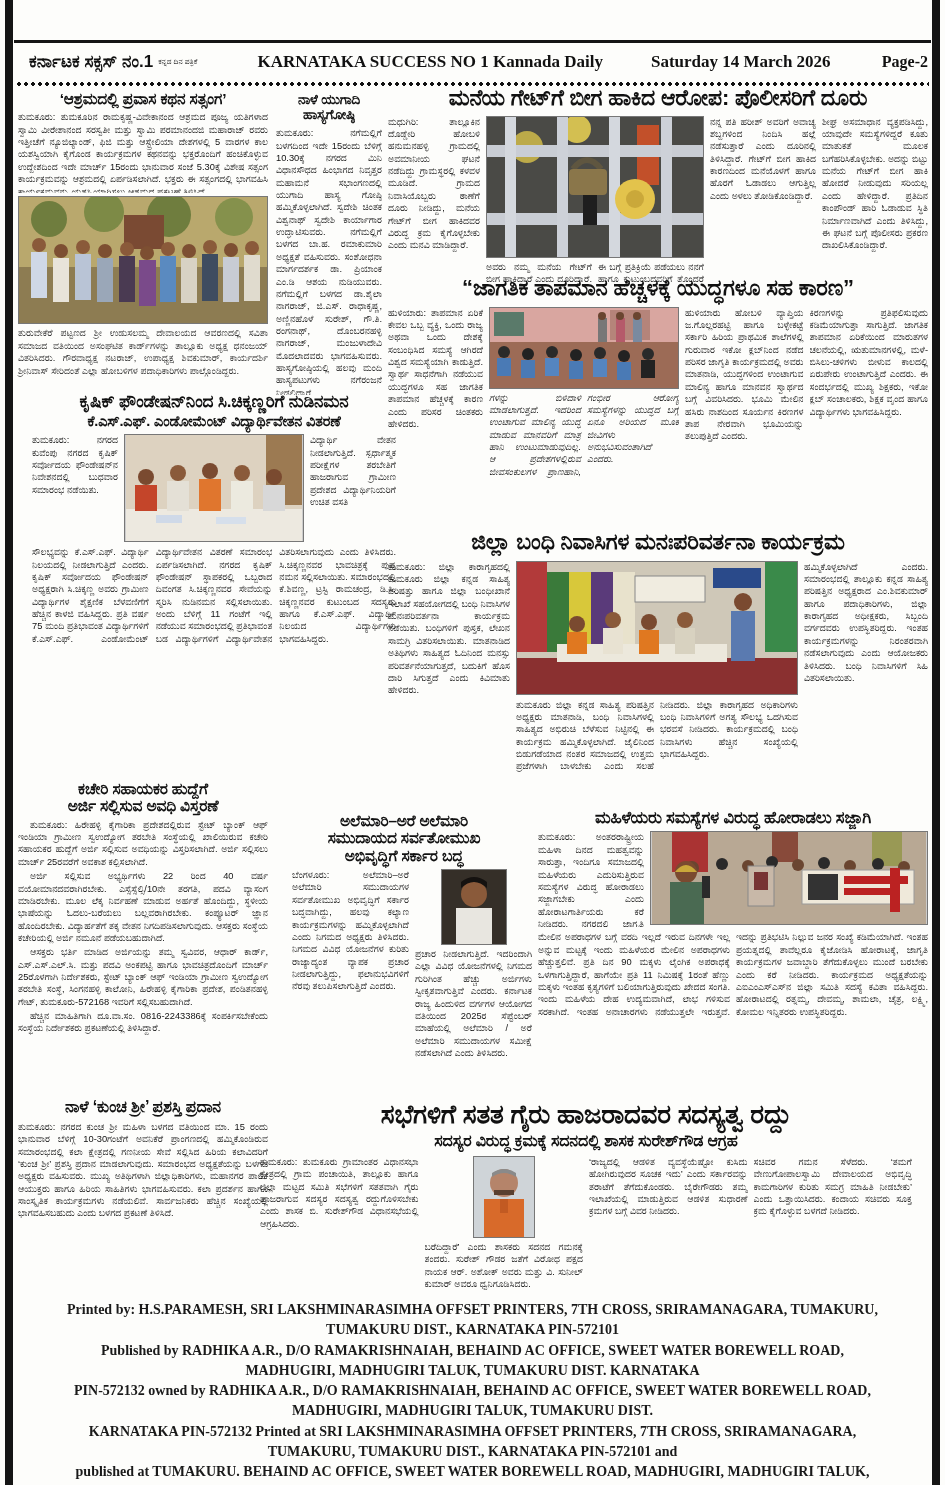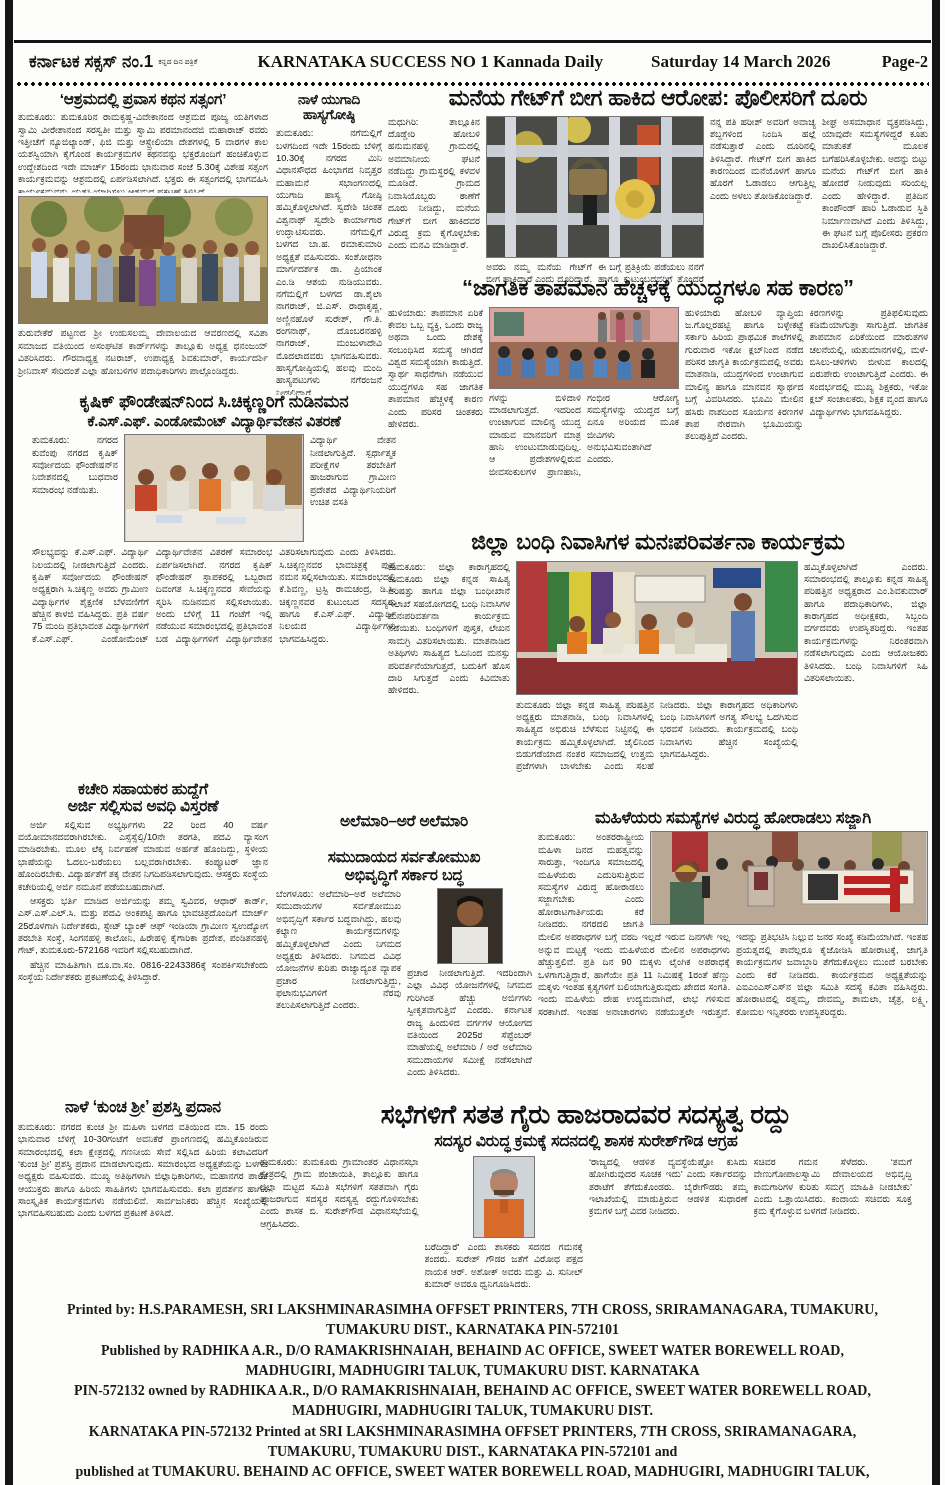--- a/index.html
+++ b/index.html
@@ -142,21 +142,21 @@
       </div>
       <div class="col body" style="height:178px;overflow:hidden;">ನನ್ನ ಪತಿ ಹರೀಶ್ ಅವರಿಗೆ ಅವಾಚ್ಯ ಶಬ್ದಗಳಿಂದ ನಿಂದಿಸಿ ಹಲ್ಲೆ ನಡೆಸುತ್ತಾರೆ ಎಂದು ದೂರಿನಲ್ಲಿ ತಿಳಿಸಿದ್ದಾರೆ. ಗೇಟ್‌ಗೆ ಬೀಗ ಹಾಕಿದ ಕಾರಣದಿಂದ ಮನೆಯೊಳಗೆ ಹಾಗೂ ಹೊರಗೆ ಓಡಾಡಲು ಆಗುತ್ತಿಲ್ಲ ಎಂದು ಅಳಲು ತೋಡಿಕೊಂಡಿದ್ದಾರೆ.</div>
       <div class="col body" style="height:178px;overflow:hidden;">ಶೀಘ್ರ ಅಸಮಾಧಾನ ವ್ಯಕ್ತಪಡಿಸಿದ್ದು, ಯಾವುದೇ ಸಮಸ್ಯೆಗಳಿದ್ದರೆ ಕೂತು ಮಾತುಕತೆ ಮೂಲಕ ಬಗೆಹರಿಸಿಕೊಳ್ಳಬೇಕು. ಅದನ್ನು ಬಿಟ್ಟು ಮನೆಯ ಗೇಟ್‌ಗೆ ಬೀಗ ಹಾಕಿ ಹೋದರೆ ನೀಡುವುದು ಸರಿಯಲ್ಲ ಎಂದು ಹೇಳಿದ್ದಾರೆ. ಪ್ರತಿದಿನ ಕಾಂಪೌಂಡ್ ಹಾರಿ ಓಡಾಡುವ ಸ್ಥಿತಿ ನಿರ್ಮಾಣವಾಗಿದೆ ಎಂದು ತಿಳಿಸಿದ್ದು, ಈ ಘಟನೆ ಬಗ್ಗೆ ಪೊಲೀಸರು ಪ್ರಕರಣ ದಾಖಲಿಸಿಕೊಂಡಿದ್ದಾರೆ.</div>
     </div>
   </div>
 
   <div class="art" style="left:388px;top:276px;width:540px;">
     <div class="hl" style="font-size:22px;">“ಜಾಗತಿಕ ತಾಪಮಾನ ಹೆಚ್ಚಳಕ್ಕೆ ಯುದ್ಧಗಳೂ ಸಹ ಕಾರಣ”</div>
     <div class="cols" style="margin-top:6px;">
       <div class="col body" style="flex:0 0 95px;height:215px;overflow:hidden;">ಹುಳಿಯಾರು: ತಾಪಮಾನ ಏರಿಕೆ ಕೇವಲ ಒಬ್ಬ ವ್ಯಕ್ತಿ, ಒಂದು ರಾಜ್ಯ ಅಥವಾ ಒಂದು ದೇಶಕ್ಕೆ ಸಂಬಂಧಿಸಿದ ಸಮಸ್ಯೆ ಆಗಿರದೆ ವಿಶ್ವದ ಸಮಸ್ಯೆಯಾಗಿ ಕಾಡುತ್ತಿದೆ. ಸ್ವಾರ್ಥ ಸಾಧನೆಗಾಗಿ ನಡೆಯುವ ಯುದ್ಧಗಳೂ ಸಹ ಜಾಗತಿಕ ತಾಪಮಾನ ಹೆಚ್ಚಳಕ್ಕೆ ಕಾರಣ ಎಂದು ಪರಿಸರ ಚಿಂತಕರು ಹೇಳಿದರು.</div>
-      <div style="flex:0 0 190px;">
+      <div style="flex:0 0 190px;font-style:italic;">
         <svg class="photo" width="188" height="80" viewBox="0 0 188 80">
           <rect width="188" height="80" fill="#c99"></rect>
           <rect y="0" width="188" height="34" fill="#d9a6a0"></rect>
           <rect x="4" y="4" width="30" height="24" fill="#5a7a6a"></rect>
           <rect x="120" y="2" width="40" height="30" fill="#b5847a"></rect>
           <g>
               <rect x="108" y="10" width="9" height="24" fill="#777"></rect>
               <circle cx="112" cy="8" r="4" fill="#6a4530"></circle>
              <rect x="126" y="10" width="9" height="24" fill="#b55a6a"></rect>
               <circle cx="130" cy="8" r="4" fill="#6a4530"></circle>
@@ -252,31 +252,32 @@
         <div class="body twocol" style="margin-top:4px;height:92px;overflow:hidden;">ತುಮಕೂರು ಜಿಲ್ಲಾ ಕನ್ನಡ ಸಾಹಿತ್ಯ ಪರಿಷತ್ತಿನ ಅಧ್ಯಕ್ಷರು ಮಾತನಾಡಿ, ಬಂಧಿ ನಿವಾಸಿಗಳಲ್ಲಿ ಸಾಹಿತ್ಯದ ಅಭಿರುಚಿ ಬೆಳೆಸುವ ನಿಟ್ಟಿನಲ್ಲಿ ಈ ಕಾರ್ಯಕ್ರಮ ಹಮ್ಮಿಕೊಳ್ಳಲಾಗಿದೆ. ಜೈಲಿನಿಂದ ಬಿಡುಗಡೆಯಾದ ನಂತರ ಸಮಾಜದಲ್ಲಿ ಉತ್ತಮ ಪ್ರಜೆಗಳಾಗಿ ಬಾಳಬೇಕು ಎಂದು ಸಲಹೆ ನೀಡಿದರು. ಜಿಲ್ಲಾ ಕಾರಾಗೃಹದ ಅಧಿಕಾರಿಗಳು ಬಂಧಿ ನಿವಾಸಿಗಳಿಗೆ ಅಗತ್ಯ ಸೌಲಭ್ಯ ಒದಗಿಸುವ ಭರವಸೆ ನೀಡಿದರು. ಕಾರ್ಯಕ್ರಮದಲ್ಲಿ ಬಂಧಿ ನಿವಾಸಿಗಳು ಹೆಚ್ಚಿನ ಸಂಖ್ಯೆಯಲ್ಲಿ ಭಾಗವಹಿಸಿದ್ದರು.</div>
       </div>
       <div class="col body" style="height:230px;overflow:hidden;">ಹಮ್ಮಿಕೊಳ್ಳಲಾಗಿದೆ ಎಂದರು. ಸಮಾರಂಭದಲ್ಲಿ ತಾಲ್ಲೂಕು ಕನ್ನಡ ಸಾಹಿತ್ಯ ಪರಿಷತ್ತಿನ ಅಧ್ಯಕ್ಷರಾದ ಎಂ.ಶಿವಕುಮಾರ್ ಹಾಗೂ ಪದಾಧಿಕಾರಿಗಳು, ಜಿಲ್ಲಾ ಕಾರಾಗೃಹದ ಅಧೀಕ್ಷಕರು, ಸಿಬ್ಬಂದಿ ವರ್ಗದವರು ಉಪಸ್ಥಿತರಿದ್ದರು. ಇಂತಹ ಕಾರ್ಯಕ್ರಮಗಳನ್ನು ನಿರಂತರವಾಗಿ ನಡೆಸಲಾಗುವುದು ಎಂದು ಆಯೋಜಕರು ತಿಳಿಸಿದರು. ಬಂಧಿ ನಿವಾಸಿಗಳಿಗೆ ಸಿಹಿ ವಿತರಿಸಲಾಯಿತು.</div>
     </div>
   </div>
 
   <div class="art" style="left:18px;top:780px;width:250px;">
     <div class="hl" style="font-size:15.5px;">ಕಚೇರಿ ಸಹಾಯಕರ ಹುದ್ದೆಗೆ</div>
     <div class="hl" style="font-size:15.5px;">ಅರ್ಜಿ ಸಲ್ಲಿಸುವ ಅವಧಿ ವಿಸ್ತರಣೆ</div>
     <div class="body" style="margin-top:4px;">
+      <p>ತುಮಕೂರು: ಹಿರೇಹಳ್ಳಿ ಕೈಗಾರಿಕಾ ಪ್ರದೇಶದಲ್ಲಿರುವ ಸ್ಟೇಟ್ ಬ್ಯಾಂಕ್ ಆಫ್ ಇಂಡಿಯಾ ಗ್ರಾಮೀಣ ಸ್ವಉದ್ಯೋಗ ತರಬೇತಿ ಸಂಸ್ಥೆಯಲ್ಲಿ ಖಾಲಿಯಿರುವ ಕಚೇರಿ ಸಹಾಯಕರ ಹುದ್ದೆಗೆ ಅರ್ಜಿ ಸಲ್ಲಿಸುವ ಅವಧಿಯನ್ನು ವಿಸ್ತರಿಸಲಾಗಿದೆ. ಅರ್ಜಿ ಸಲ್ಲಿಸಲು ಮಾರ್ಚ್ 25ರವರೆಗೆ ಅವಕಾಶ ಕಲ್ಪಿಸಲಾಗಿದೆ.</p>
       <p>ಅರ್ಜಿ ಸಲ್ಲಿಸುವ ಅಭ್ಯರ್ಥಿಗಳು 22 ರಿಂದ 40 ವರ್ಷ ವಯೋಮಾನದವರಾಗಿರಬೇಕು. ಎಸ್ಸೆಸ್ಸೆಲ್ಸಿ/10ನೇ ತರಗತಿ, ಪದವಿ ವ್ಯಾಸಂಗ ಮಾಡಿರಬೇಕು. ಮೂಲ ಲೆಕ್ಕ ನಿರ್ವಹಣೆ ಮಾಡುವ ಅರ್ಹತೆ ಹೊಂದಿದ್ದು, ಸ್ಥಳೀಯ ಭಾಷೆಯನ್ನು ಓದಲು-ಬರೆಯಲು ಬಲ್ಲವರಾಗಿರಬೇಕು. ಕಂಪ್ಯೂಟರ್ ಜ್ಞಾನ ಹೊಂದಿರಬೇಕು. ವಿದ್ಯಾರ್ಹತೆಗೆ ತಕ್ಕ ವೇತನ ನಿಗದಿಪಡಿಸಲಾಗುವುದು. ಆಸಕ್ತರು ಸಂಸ್ಥೆಯ ಕಚೇರಿಯಲ್ಲಿ ಅರ್ಜಿ ನಮೂನೆ ಪಡೆಯಬಹುದಾಗಿದೆ.</p>
       <p>ಆಸಕ್ತರು ಭರ್ತಿ ಮಾಡಿದ ಅರ್ಜಿಯನ್ನು ತಮ್ಮ ಸ್ವವಿವರ, ಆಧಾರ್ ಕಾರ್ಡ್, ಎಸ್.ಎಸ್.ಎಲ್.ಸಿ. ಮತ್ತು ಪದವಿ ಅಂಕಪಟ್ಟಿ ಹಾಗೂ ಭಾವಚಿತ್ರದೊಂದಿಗೆ ಮಾರ್ಚ್ 25ರೊಳಗಾಗಿ ನಿರ್ದೇಶಕರು, ಸ್ಟೇಟ್ ಬ್ಯಾಂಕ್ ಆಫ್ ಇಂಡಿಯಾ ಗ್ರಾಮೀಣ ಸ್ವಉದ್ಯೋಗ ತರಬೇತಿ ಸಂಸ್ಥೆ, ಸಿಂಗನಹಳ್ಳಿ ಕಾಲೋನಿ, ಹಿರೇಹಳ್ಳಿ ಕೈಗಾರಿಕಾ ಪ್ರದೇಶ, ಪಂಡಿತನಹಳ್ಳಿ ಗೇಟ್, ತುಮಕೂರು-572168 ಇವರಿಗೆ ಸಲ್ಲಿಸಬಹುದಾಗಿದೆ.</p>
       <p>ಹೆಚ್ಚಿನ ಮಾಹಿತಿಗಾಗಿ ದೂ.ವಾ.ಸಂ. 0816-2243386ಕ್ಕೆ ಸಂಪರ್ಕಿಸಬೇಕೆಂದು ಸಂಸ್ಥೆಯ ನಿರ್ದೇಶಕರು ಪ್ರಕಟಣೆಯಲ್ಲಿ ತಿಳಿಸಿದ್ದಾರೆ.</p>
     </div>
   </div>
 
   <div class="art" style="left:276px;top:812px;width:256px;">
     <div class="hl" style="font-size:15.5px;">ಅಲೆಮಾರಿ–ಅರೆ ಅಲೆಮಾರಿ</div>
-    <div class="hl" style="font-size:15.5px;margin-top:19px;">ಸಮುದಾಯದ ಸರ್ವತೋಮುಖ</div>
+    <div class="hl" style="font-size:15.5px;">ಸಮುದಾಯದ ಸರ್ವತೋಮುಖ</div>
     <div class="hl" style="font-size:15.5px;">ಅಭಿವೃದ್ಧಿಗೆ ಸರ್ಕಾರ ಬದ್ಧ</div>
-    <div class="cols" style="margin-top:5px;">
+    <div class="cols" style="margin-top:5px;margin-left:16px;">
       <div class="col body" style="height:250px;overflow:hidden;">ಬೆಂಗಳೂರು: ಅಲೆಮಾರಿ–ಅರೆ ಅಲೆಮಾರಿ ಸಮುದಾಯಗಳ ಸರ್ವತೋಮುಖ ಅಭಿವೃದ್ಧಿಗೆ ಸರ್ಕಾರ ಬದ್ಧವಾಗಿದ್ದು, ಹಲವು ಕಲ್ಯಾಣ ಕಾರ್ಯಕ್ರಮಗಳನ್ನು ಹಮ್ಮಿಕೊಳ್ಳಲಾಗಿದೆ ಎಂದು ನಿಗಮದ ಅಧ್ಯಕ್ಷರು ತಿಳಿಸಿದರು. ನಿಗಮದ ವಿವಿಧ ಯೋಜನೆಗಳ ಕುರಿತು ರಾಜ್ಯಾದ್ಯಂತ ವ್ಯಾಪಕ ಪ್ರಚಾರ ನೀಡಲಾಗುತ್ತಿದ್ದು, ಫಲಾನುಭವಿಗಳಿಗೆ ನೆರವು ತಲುಪಿಸಲಾಗುತ್ತಿದೆ ಎಂದರು.</div>
       <div class="col" style="height:250px;overflow:hidden;">
         <svg class="photo" width="64" height="74" viewBox="0 0 64 74" style="margin:0 auto 3px auto;">
           <rect width="64" height="74" fill="#352f28"></rect>
           <circle cx="32" cy="24" r="13" fill="#8a5a3a"></circle>
           <path d="M19 18 q13 -12 26 0 l0 -6 q-13 -10 -26 0 z" fill="#151210"></path>
           <rect x="14" y="38" width="36" height="36" fill="#e8e6e0"></rect>
         </svg>
         <div class="body">ಪ್ರಚಾರ ನೀಡಲಾಗುತ್ತಿದೆ. ಇದರಿಂದಾಗಿ ಎಲ್ಲಾ ವಿವಿಧ ಯೋಜನೆಗಳಲ್ಲಿ ನಿಗಮದ ಗುರಿಗಿಂತ ಹೆಚ್ಚು ಅರ್ಜಿಗಳು ಸ್ವೀಕೃತವಾಗುತ್ತಿವೆ ಎಂದರು. ಕರ್ನಾಟಕ ರಾಜ್ಯ ಹಿಂದುಳಿದ ವರ್ಗಗಳ ಆಯೋಗದ ವತಿಯಿಂದ 2025ರ ಸೆಪ್ಟೆಂಬರ್ ಮಾಹೆಯಲ್ಲಿ ಅಲೆಮಾರಿ / ಅರೆ ಅಲೆಮಾರಿ ಸಮುದಾಯಗಳ ಸಮೀಕ್ಷೆ ನಡೆಸಲಾಗಿದೆ ಎಂದು ತಿಳಿಸಿದರು.</div>
       </div>

